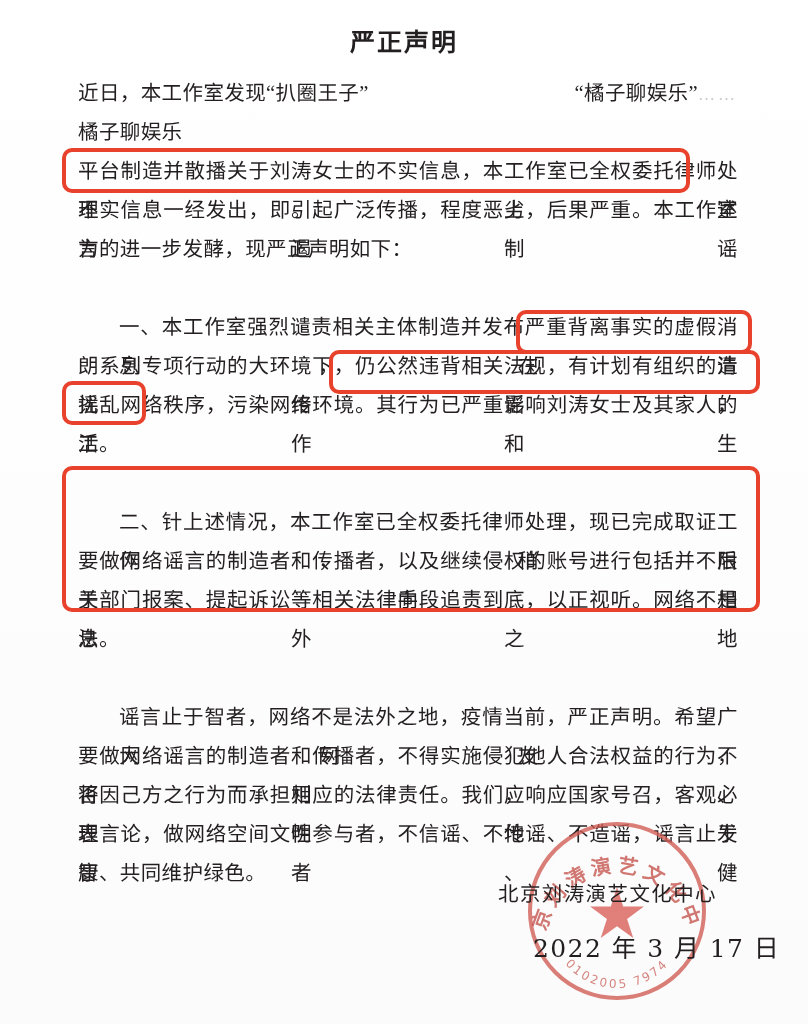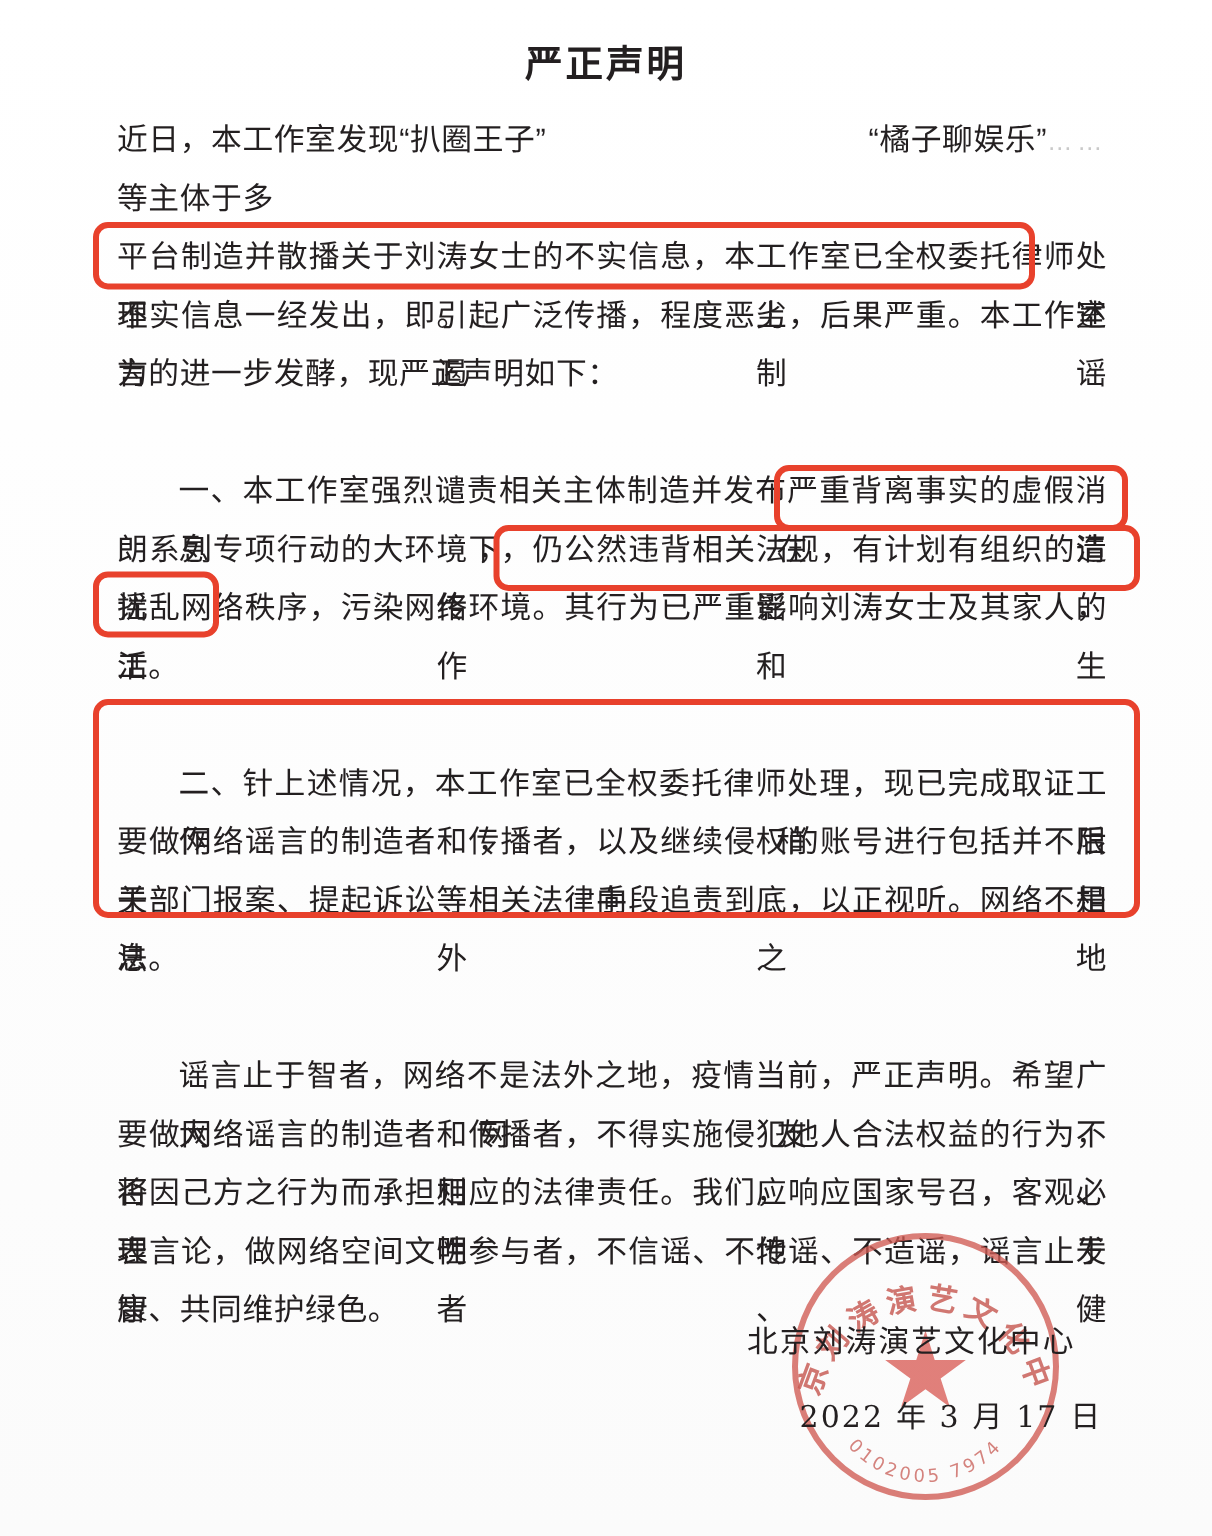--- a/index.html
+++ b/index.html
@@ -46,21 +46,21 @@
     width: 660px;
   }
 
   .ln {
     position: relative;
     height: 39px;
     line-height: 39px;
     font-size: 20.5px;
     letter-spacing: 0.4px;
     white-space: nowrap;
-    font-family: Liberation Sans, sans-serif;
+    font-family: Liberation Serif, serif;
   }
   .ln.indent { padding-left: 41px; }
 
   .ln.justify {
     white-space: normal;
     display: flex;
     justify-content: space-between;
   }
   .ln.justify > span { display: inline-block; }
 
@@ -142,21 +142,21 @@
     top: 877px;
     font-size: 20.5px;
     letter-spacing: 1.4px;
     white-space: nowrap;
     font-family: "DejaVu Serif", "Liberation Serif", serif;
   }
   .sig-date {
     position: absolute;
     left: 533px;
     top: 928px;
-    font-size: 20px;
+    font-size: 25px;
     letter-spacing: 1.4px;
     white-space: nowrap;
     font-family: "DejaVu Serif", "Liberation Serif", serif;
   }
 </style>
 </head>
 <body>
 
 <div class="page">
 
@@ -165,21 +165,21 @@
   <div class="body-block">
 
     <div class="ln justify">
       <span>近日，本工作室发现“扒圈王子”</span>
       <span>
         <span>“橘子聊娱乐”</span><span class="faint-ellipsis">……</span>
       </span>
     </div>
 
     <div class="ln justify">
-      <span>等主体于多</span>
+      <span>橘子聊娱乐</span>
     </div>
 
     <div class="ln spread">平台制造并散播关于刘涛女士的不实信息，本工作室已全权委托律师处理。上述</div>
     <div class="ln spread">不实信息一经发出，即引起广泛传播，程度恶劣，后果严重。本工作室为遏制谣</div>
     <div class="ln">言的进一步发酵，现严正声明如下：</div>
 
     <div class="ln">&nbsp;</div>
 
     <div class="ln spread indent">一、本工作室强烈谴责相关主体制造并发布严重背离事实的虚假消息，在清</div>
     <div class="ln spread">朗系列专项行动的大环境下，仍公然违背相关法规，有计划有组织的造谣传谣，</div>

